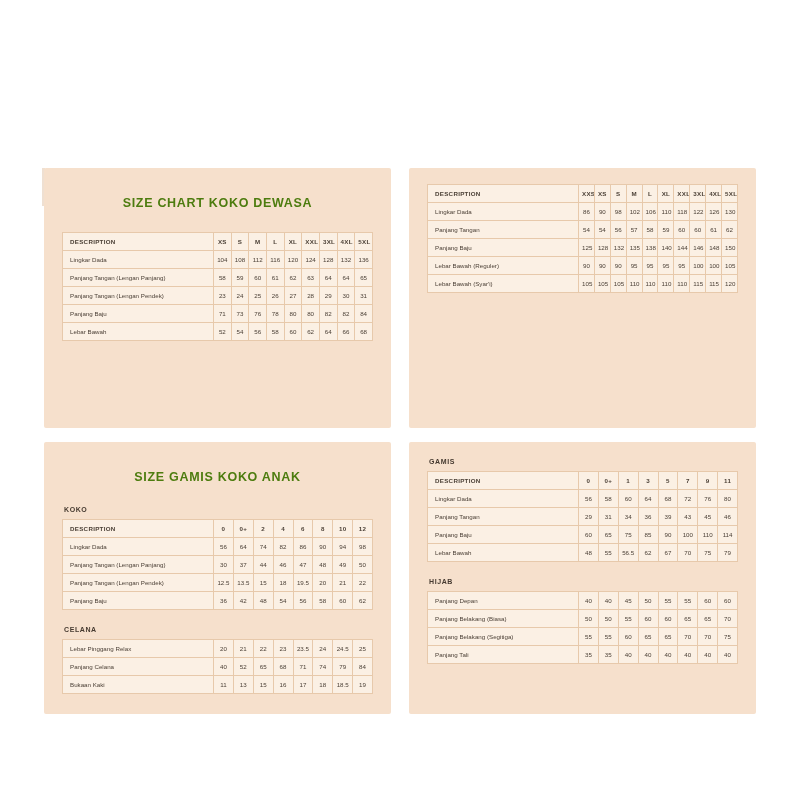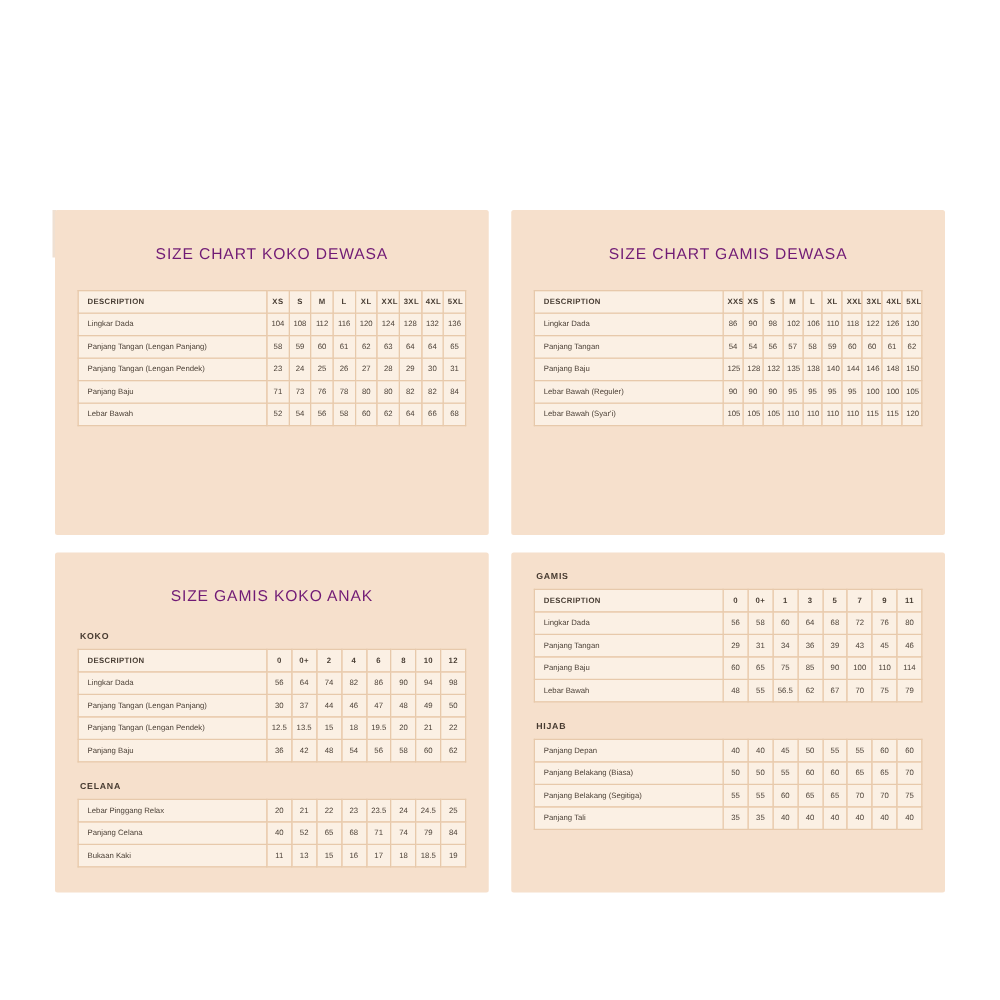--- a/index.html
+++ b/index.html
@@ -33,23 +33,23 @@
     background: #f6e0cc;
     border-radius: 2px;
     padding: 16px 18px 20px 18px;
     box-sizing: border-box;
     width: 347px;
   }
   .card.tall { min-height: 260px; }
   .card-title {
     text-align: center;
     font-size: 12.5px;
-    font-weight: normal;
+    font-weight: bold;
     letter-spacing: 0.7px;
-    color: #701a75;
+    color: #4d7c0f;
     margin: 12px 0 22px 0;
   }
   .section-label {
     font-size: 7px;
     font-weight: bold;
     letter-spacing: 0.6px;
     color: #463a30;
     margin: 0 0 6px 2px;
   }
   table {
@@ -170,21 +170,20 @@
           <td>62</td>
           <td>64</td>
           <td>66</td>
           <td>68</td>
         </tr>
       </tbody>
         </table>
     </div>
 
     <div class="card tall">
-      <div class="card-title">SIZE CHART GAMIS DEWASA</div>
       <table>
         <tbody>
             <tr>
           <th class="desc">DESCRIPTION</th>
           <th>XXS</th>
           <th>XS</th>
           <th>S</th>
           <th>M</th>
           <th>L</th>
           <th>XL</th>

